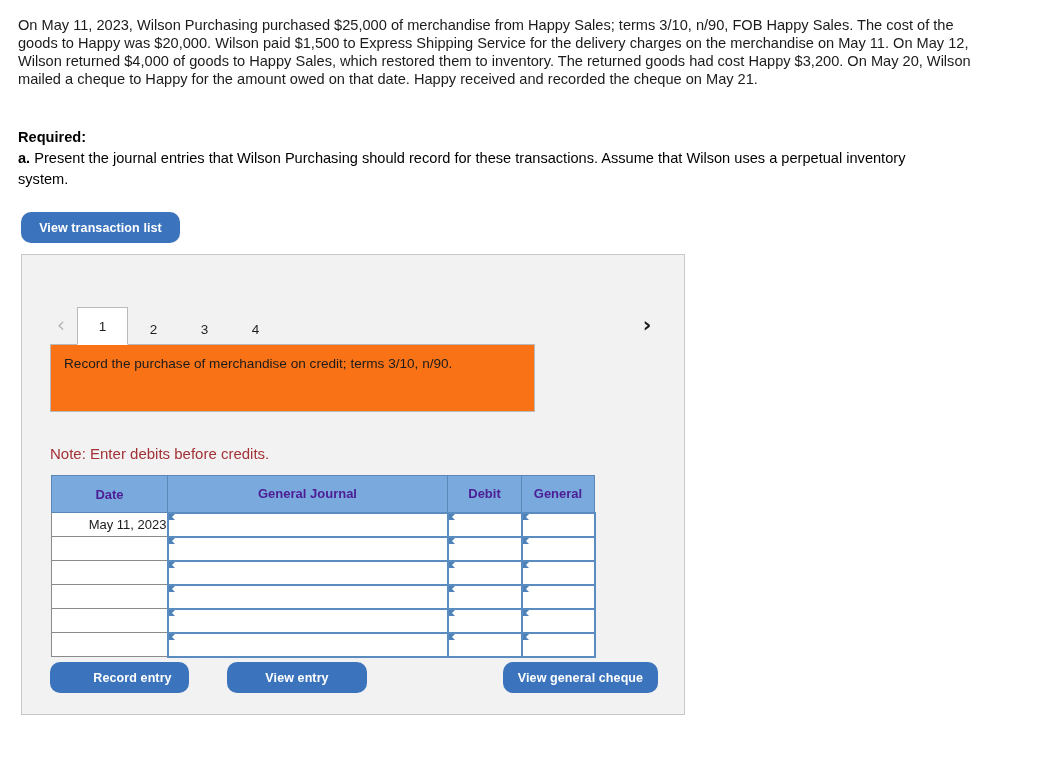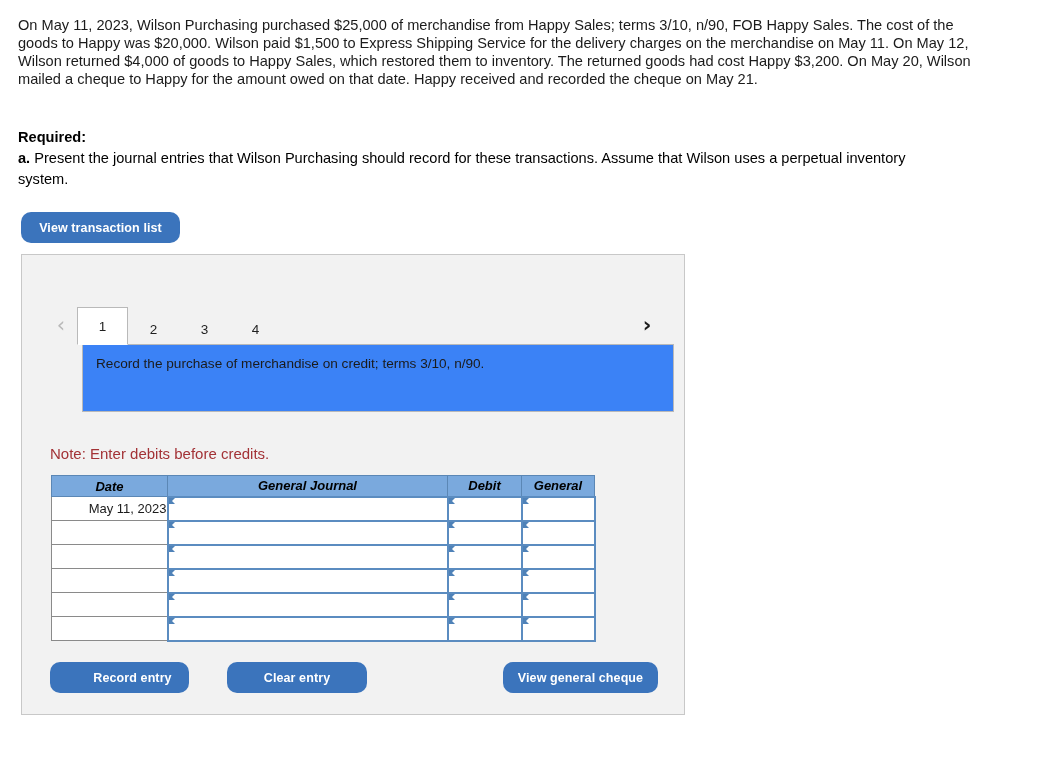--- a/index.html
+++ b/index.html
@@ -138,26 +138,25 @@
     border-bottom: 1px solid #ffffff;
     z-index: 3;
     height: 38px;
   }
 
   
   .desc-box {
     position: absolute;
     left: 28px;
     top: 89px;
-    width: 592px;
+    width: 485px;
     height: 68px;
-    background: #3b82f6;
+    background: #f97316;
     border: 1px solid #b9b9b9;
     z-index: 1;
-    margin-left: 32px;
   }
   .desc-text {
     position: absolute;
     left: 13px;
     top: 11px;
     font-size: 13.6px;
     color: #1b1b1b;
   }
 
   .note {
@@ -173,27 +172,26 @@
     position: absolute;
     left: 29px;
     top: 220px;
     width: 543px;
     border-collapse: collapse;
     table-layout: fixed;
   }
   .jtable th {
     background: #7aa9dd;
     border: 1px solid #5b87b5;
-    color: #000000;
+    color: #4c1d95;
     font-size: 13px;
     font-weight: bold;
-    height: 21px;
+    height: 37px;
     text-align: center;
     padding: 0;
-    font-style: italic;
   }
   .jtable td {
     padding: 0;
     height: 24px;
     background: #ffffff;
   }
   .col-date   { width: 116px; }
   .col-gj     { width: 280px; }
   .col-debit  { width: 74px;  }
   .col-credit { width: 73px;  }
@@ -375,15 +373,15 @@
             <span class="picker"></span>
           </td>
         <td class="cell-input">
             <span class="picker"></span>
           </td>
       </tr>
     </tbody>
   </table>
 
   <button class="btn btn-record">Record entry</button>
-  <button class="btn btn-clear">Clear entry</button>
+  <button class="btn btn-clear">View entry</button>
   <button class="btn btn-viewgj">View general cheque</button>
 </div>
 
 </body></html>

